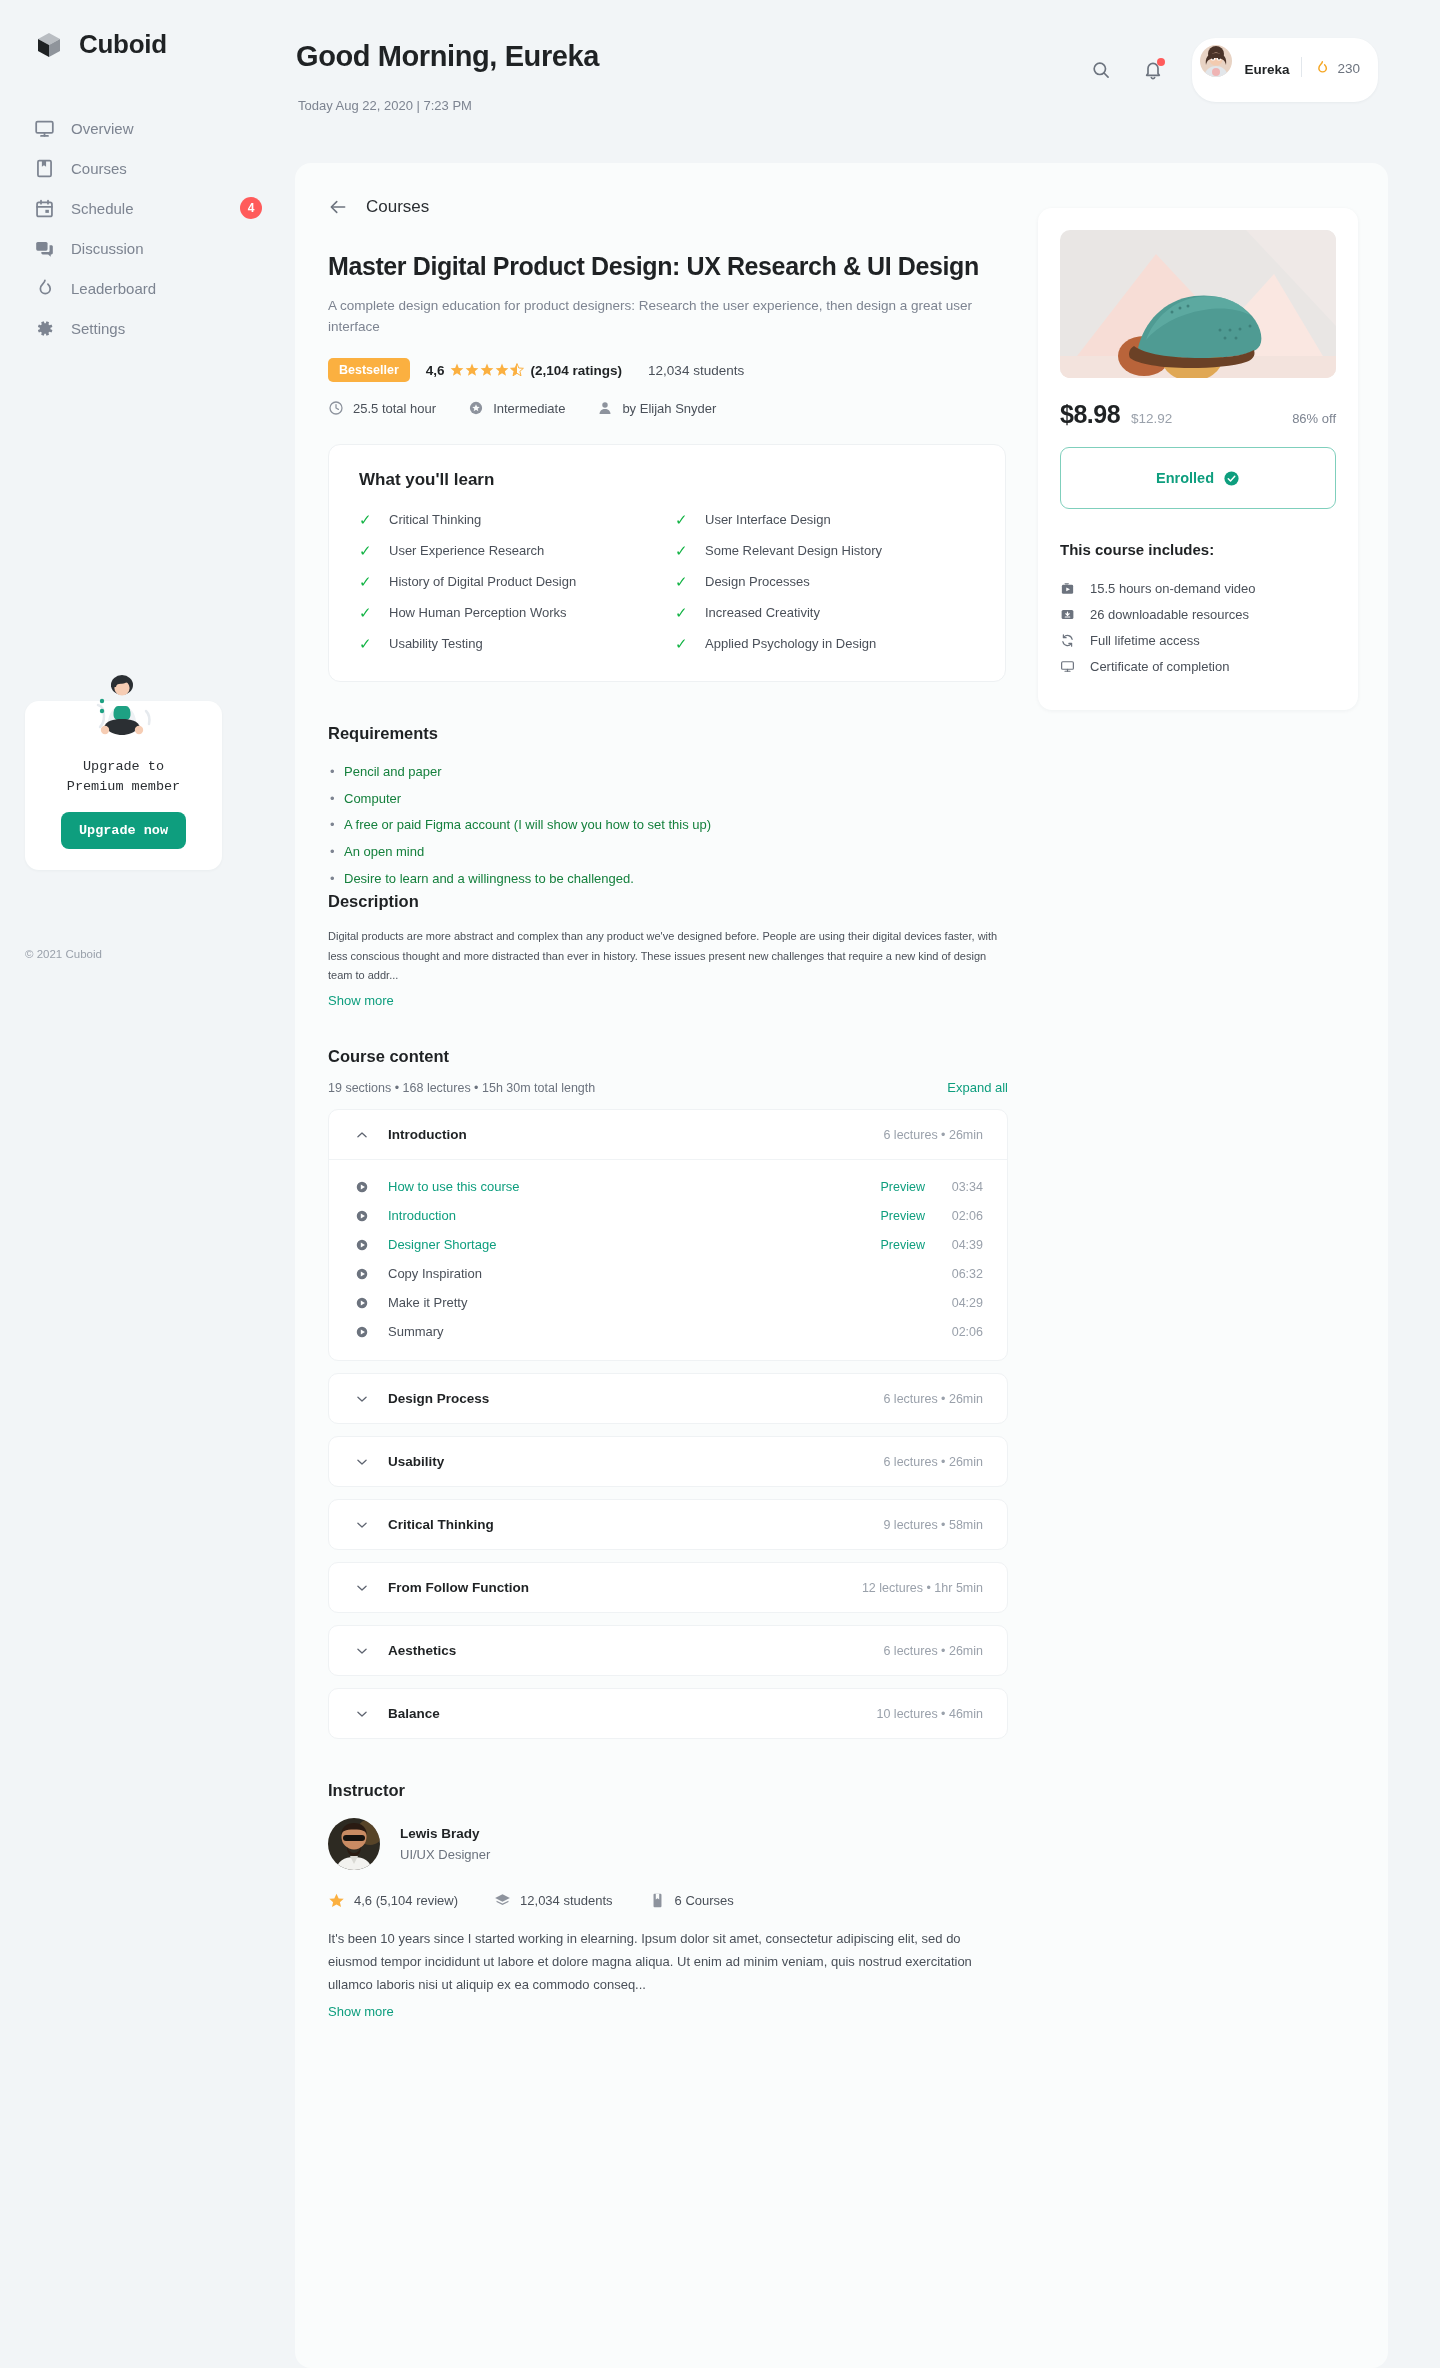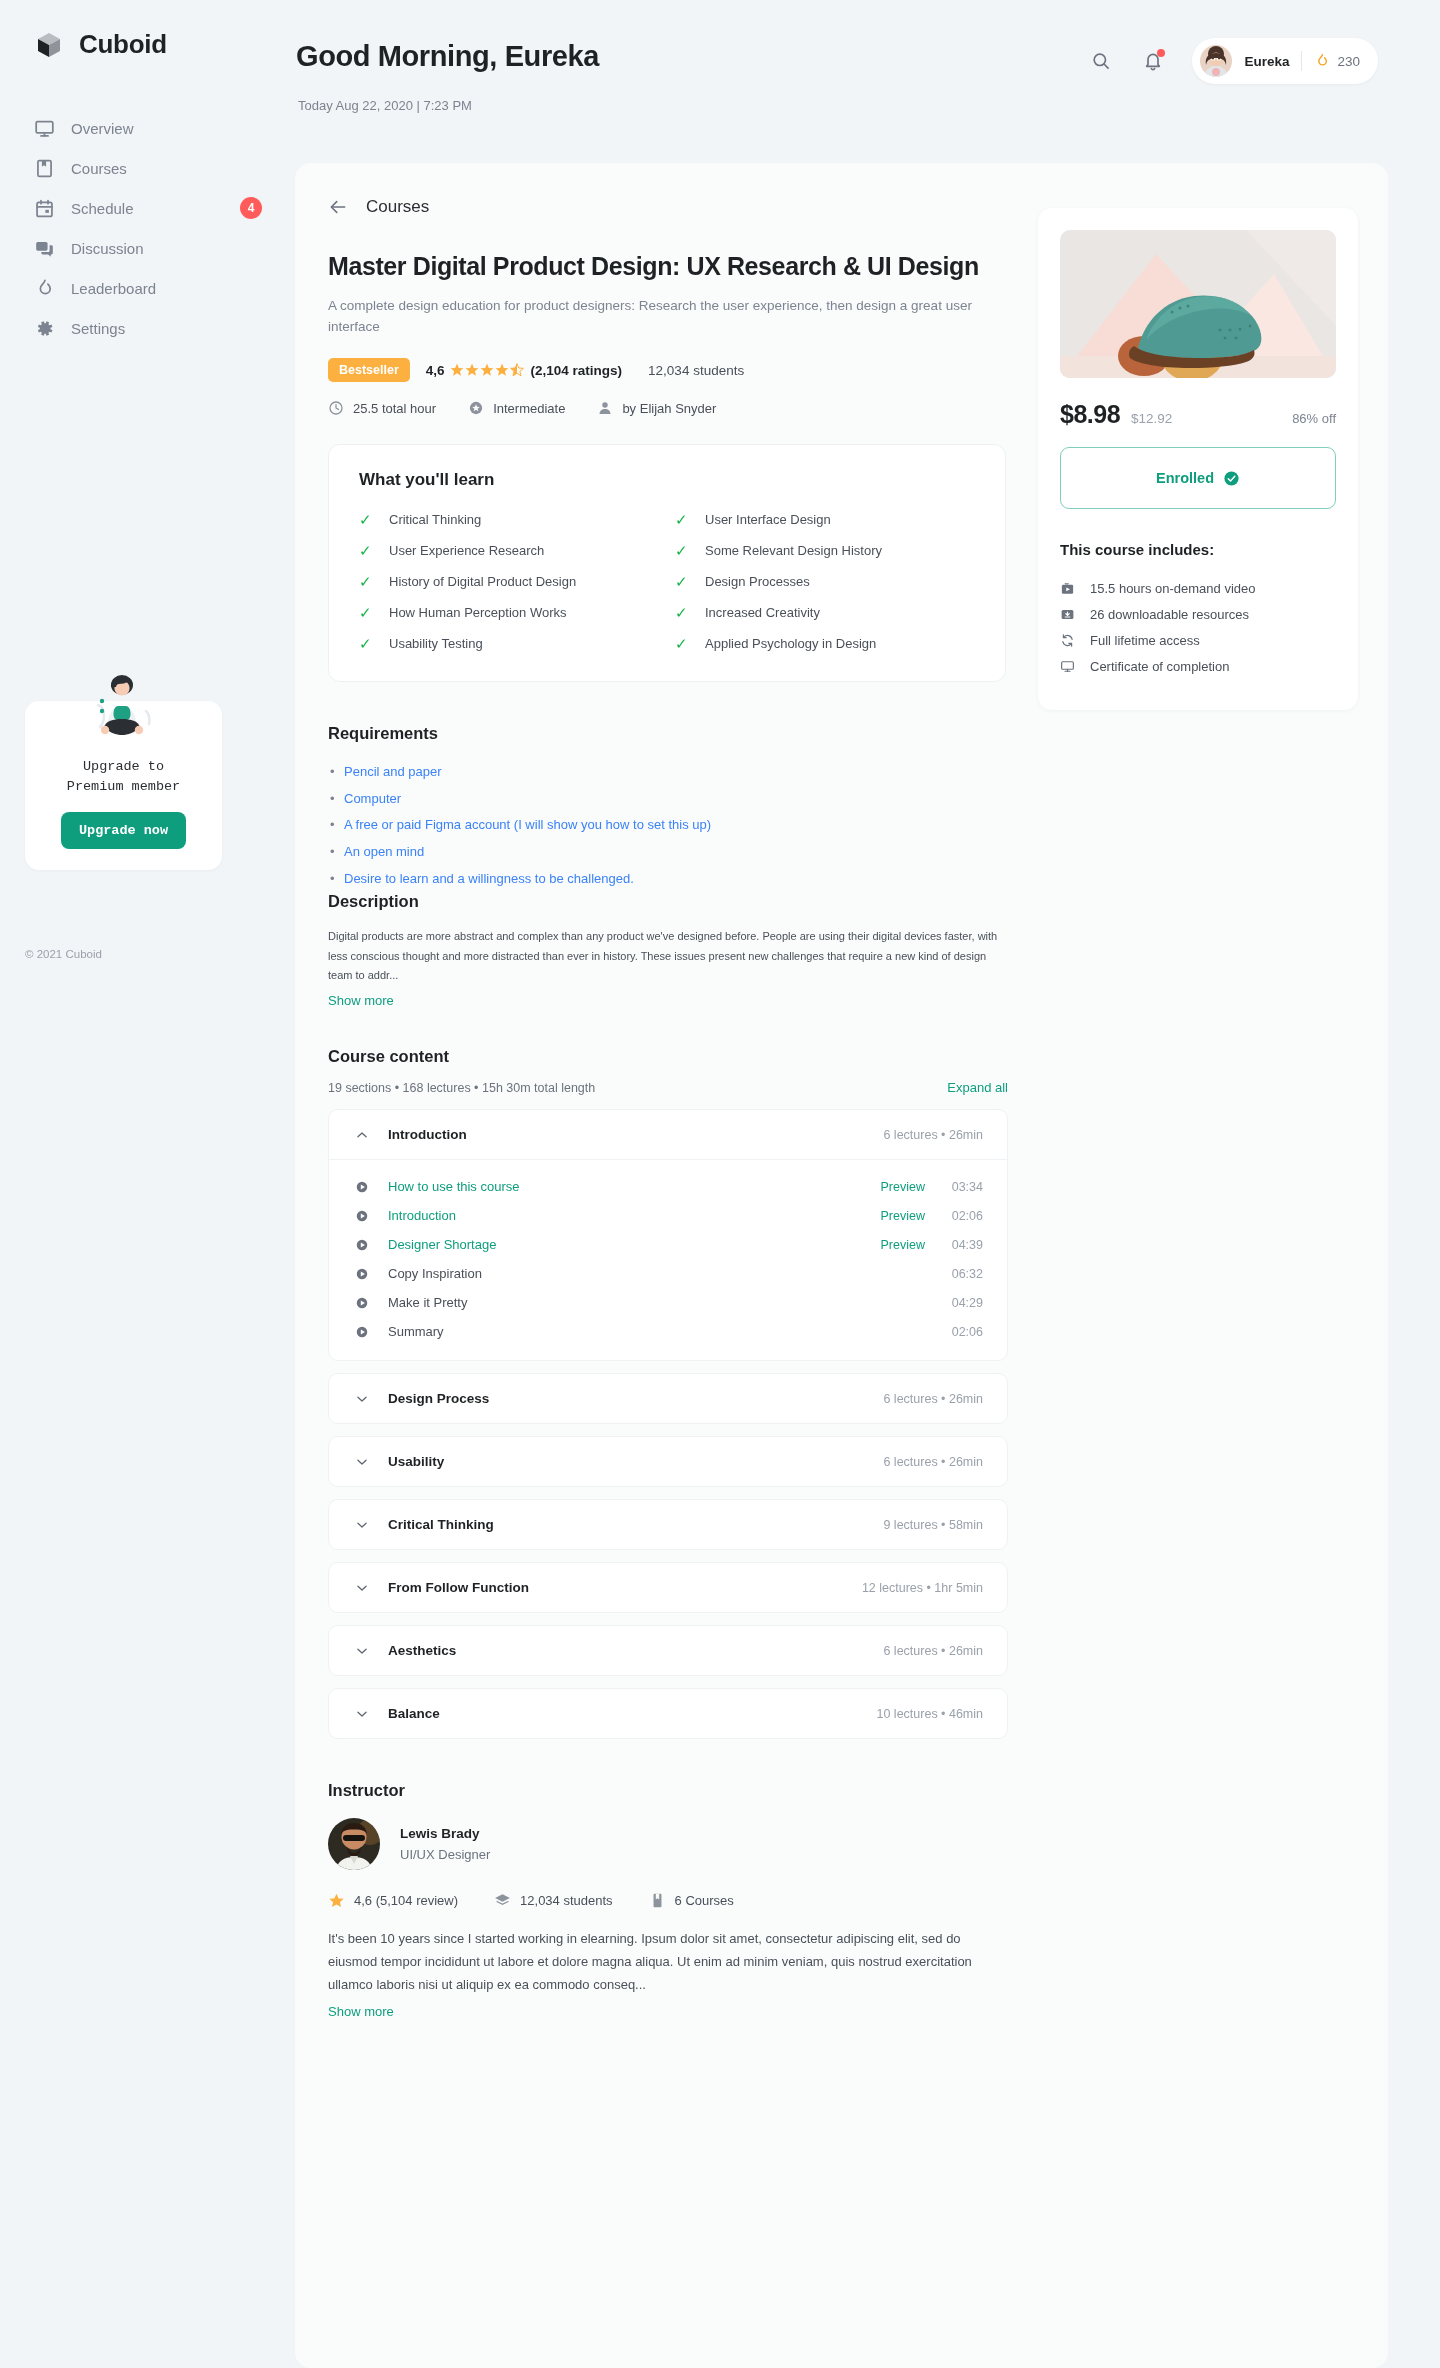--- a/index.html
+++ b/index.html
@@ -50,22 +50,22 @@
 
   
   .topbar { position: absolute; left: 288px; top: 0; width: 1152px; height: 160px; }
   .greeting { position: absolute; left: 8px; top: 40px; font-size: 29px; font-weight: 700; color: #1f2224; letter-spacing: -0.4px; }
   .subdate { position: absolute; left: 10px; top: 98px; font-size: 13px; color: #7d8491; }
 
   .topbar-right { position: absolute; right: 62px; top: 38px; display: flex; align-items: center; gap: 26px; }
   .icon-btn { width: 26px; height: 26px; display: flex; align-items: center; justify-content: center; color: #6c737e; cursor: pointer; position: relative; }
   .bell-dot { position: absolute; right: 1px; top: 1px; width: 8px; height: 8px; border-radius: 50%; background: #ff5b5b; }
   .user-pill {
-    display: flex; align-items: center; gap: 12px; background: #fff;
-    border-radius: 24px; padding: 7px 18px 7px 8px; cursor: pointer;
+    display: flex; align-items: flex-end; gap: 12px; background: #fff;
+    border-radius: 24px; padding: 7px 18px 25px 8px; cursor: pointer;
     box-shadow: 0 1px 3px rgba(20,40,60,0.05);
   }
   .avatar-sm { width: 32px; height: 32px; border-radius: 50%; overflow: hidden; flex: 0 0 32px; }
   .user-name { font-size: 13.5px; font-weight: 600; color: #1f2224; }
   .pill-sep { width: 1px; height: 20px; background: #e2e7ec; }
   .flame-wrap { display: flex; align-items: center; gap: 7px; }
   .points { font-size: 13.5px; color: #6c737e; }
 
   
   .main-card {
@@ -103,21 +103,21 @@
   .learn-title { font-size: 17px; font-weight: 700; color: #1f2224; }
   .learn-grid { margin-top: 22px; display: grid; grid-template-columns: 1fr 1fr; row-gap: 16px; column-gap: 16px; }
   .learn-item { display: flex; align-items: center; gap: 14px; }
   .check { color: #13b445; font-size: 15px; line-height: 1; flex: 0 0 16px; }
   .learn-label { font-size: 13px; color: #4a5059; }
 
   
   .sec { margin: 0 0 0 33px; width: 680px; }
   .sec-h { font-size: 16.5px; font-weight: 700; color: #1f2224; }
   .req-list { margin-top: 16px; list-style: none; }
-  .req-list li { position: relative; padding-left: 16px; font-size: 13px; color: #3b82f6; line-height: 2.05; }
+  .req-list li { position: relative; padding-left: 16px; font-size: 13px; color: #15803d; line-height: 2.05; }
   .req-list li:before { content: "•"; position: absolute; left: 2px; color: #7d8491; }
 
   .desc-p { margin-top: 16px; font-size: 11px; color: #4a5059; line-height: 1.75; }
   .show-more { margin-top: 8px; font-size: 13px; color: #0e9e7e; cursor: pointer; display: inline-block; }
 
   .cc-meta { margin-top: 14px; display: flex; align-items: center; justify-content: space-between; }
   .cc-meta-txt { font-size: 12.5px; color: #6c737e; }
   .expand-all { font-size: 13px; color: #0e9e7e; cursor: pointer; }
 
   .acc { margin-top: 14px; }

